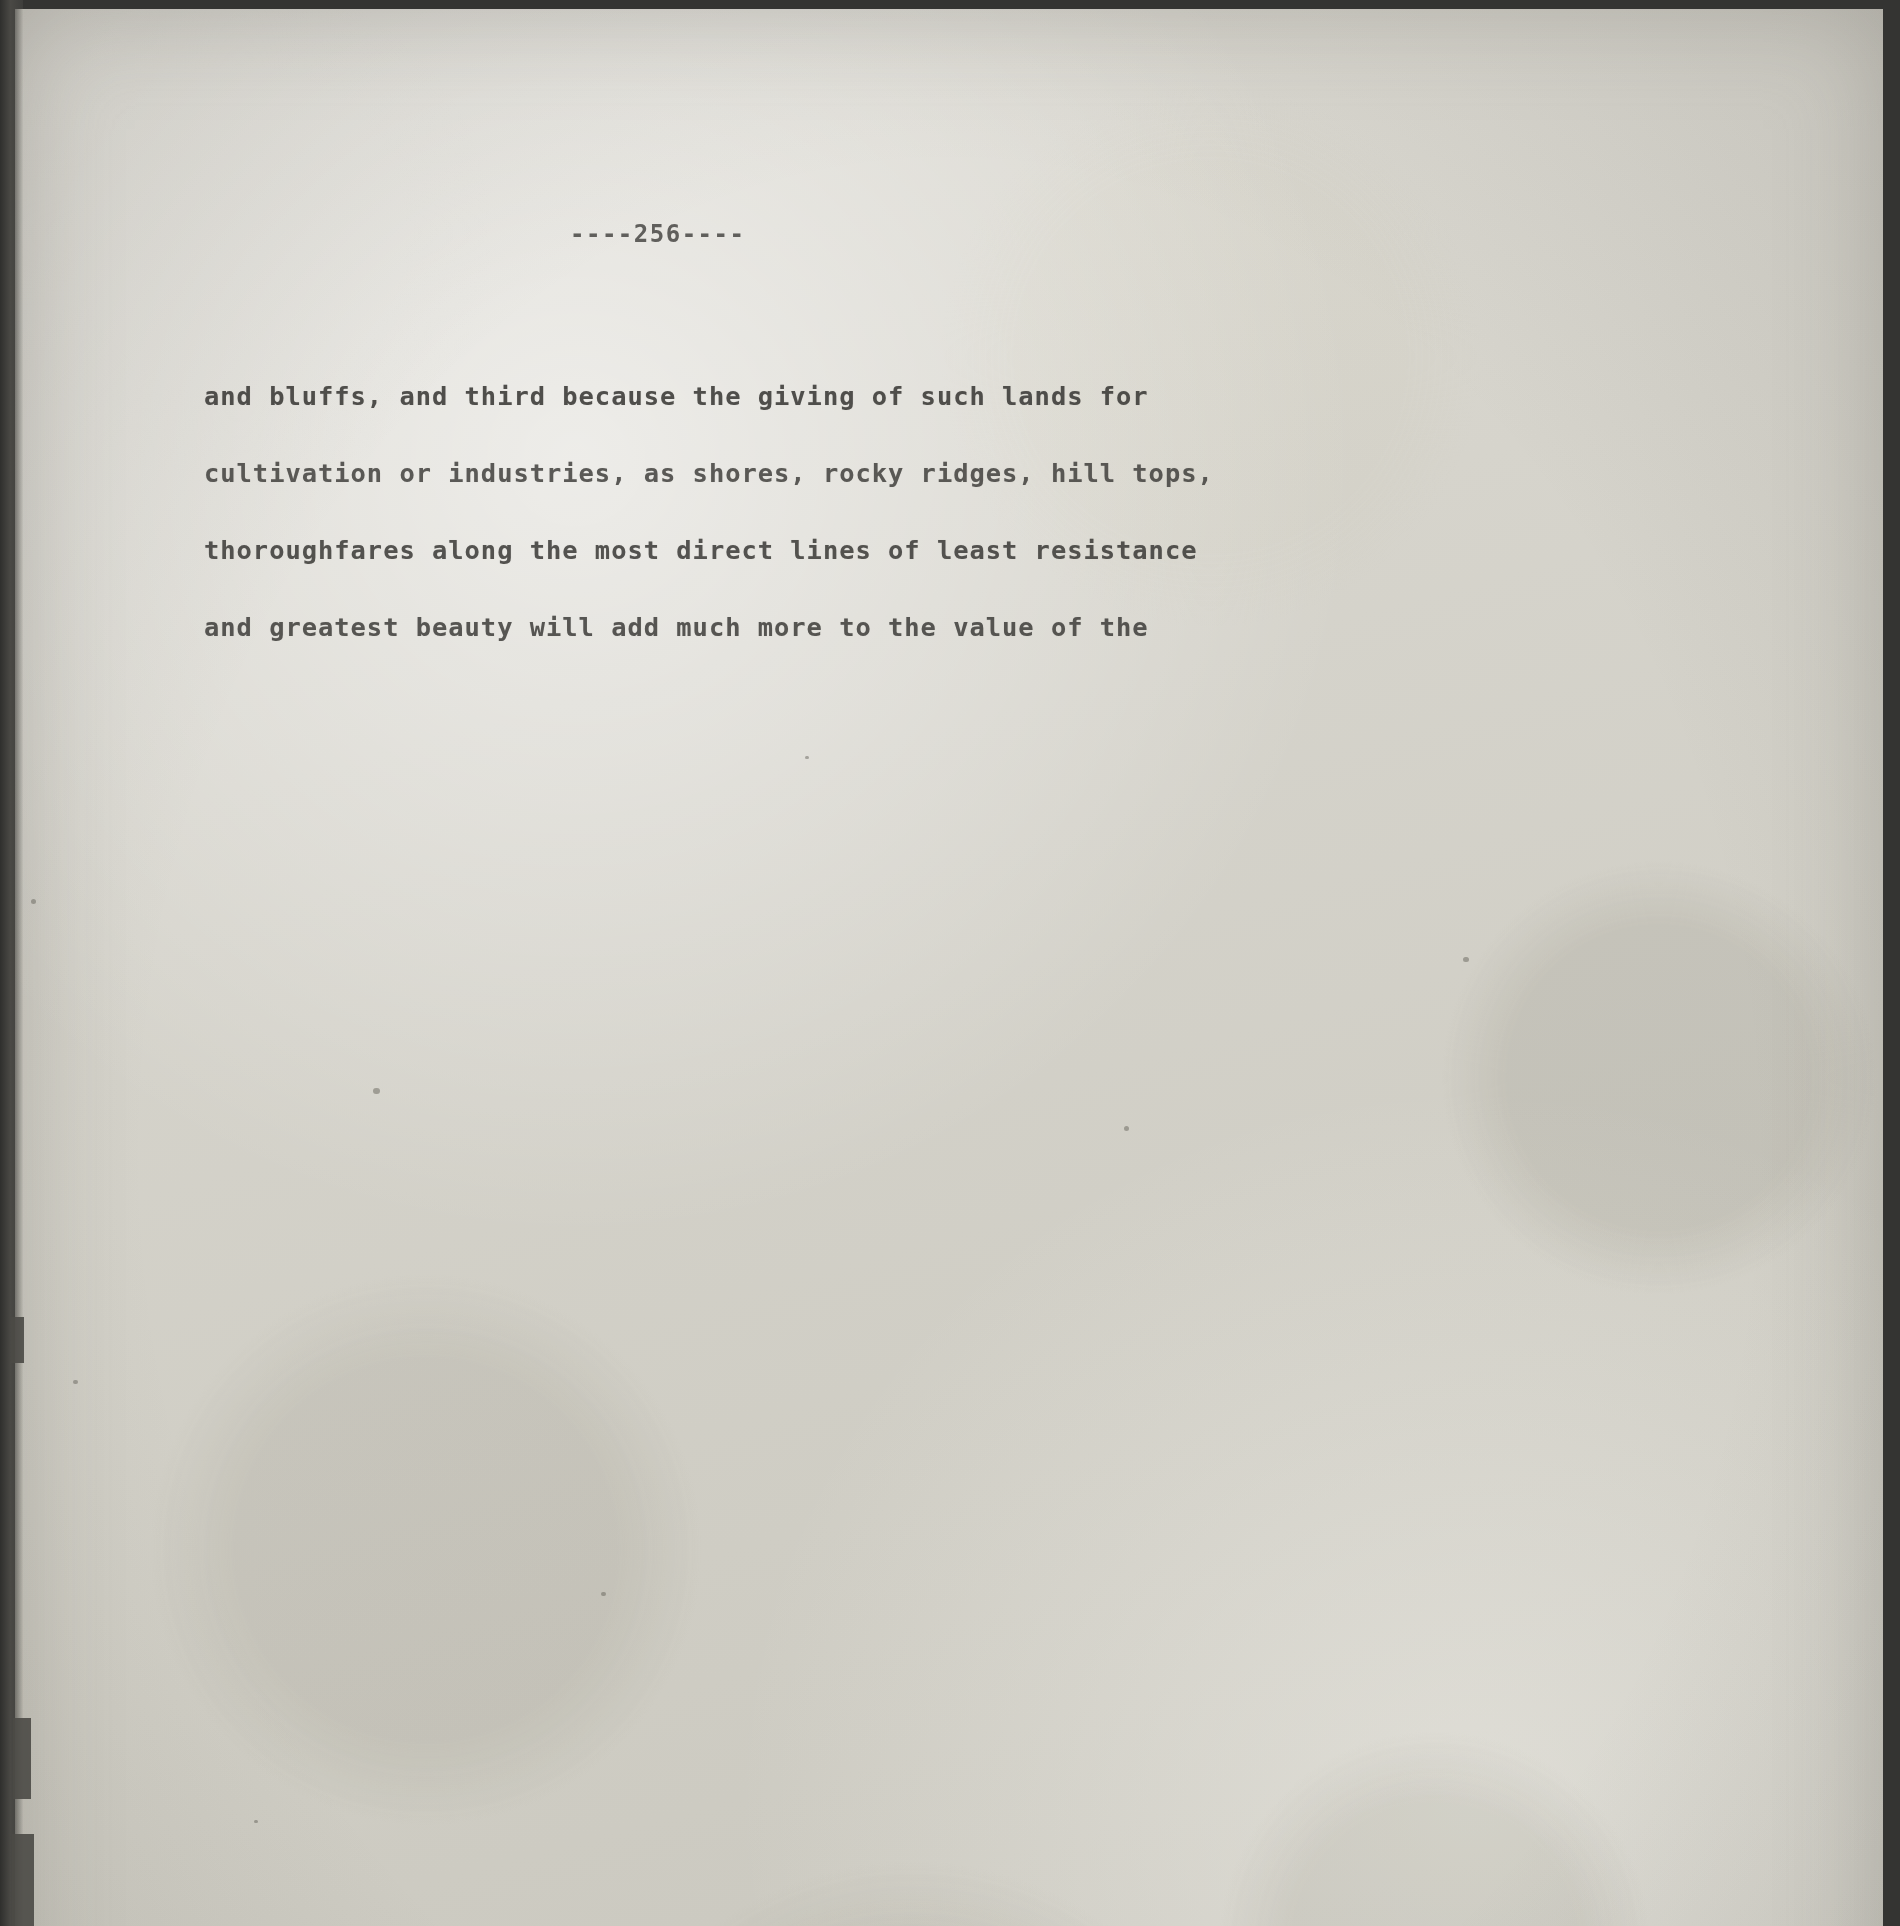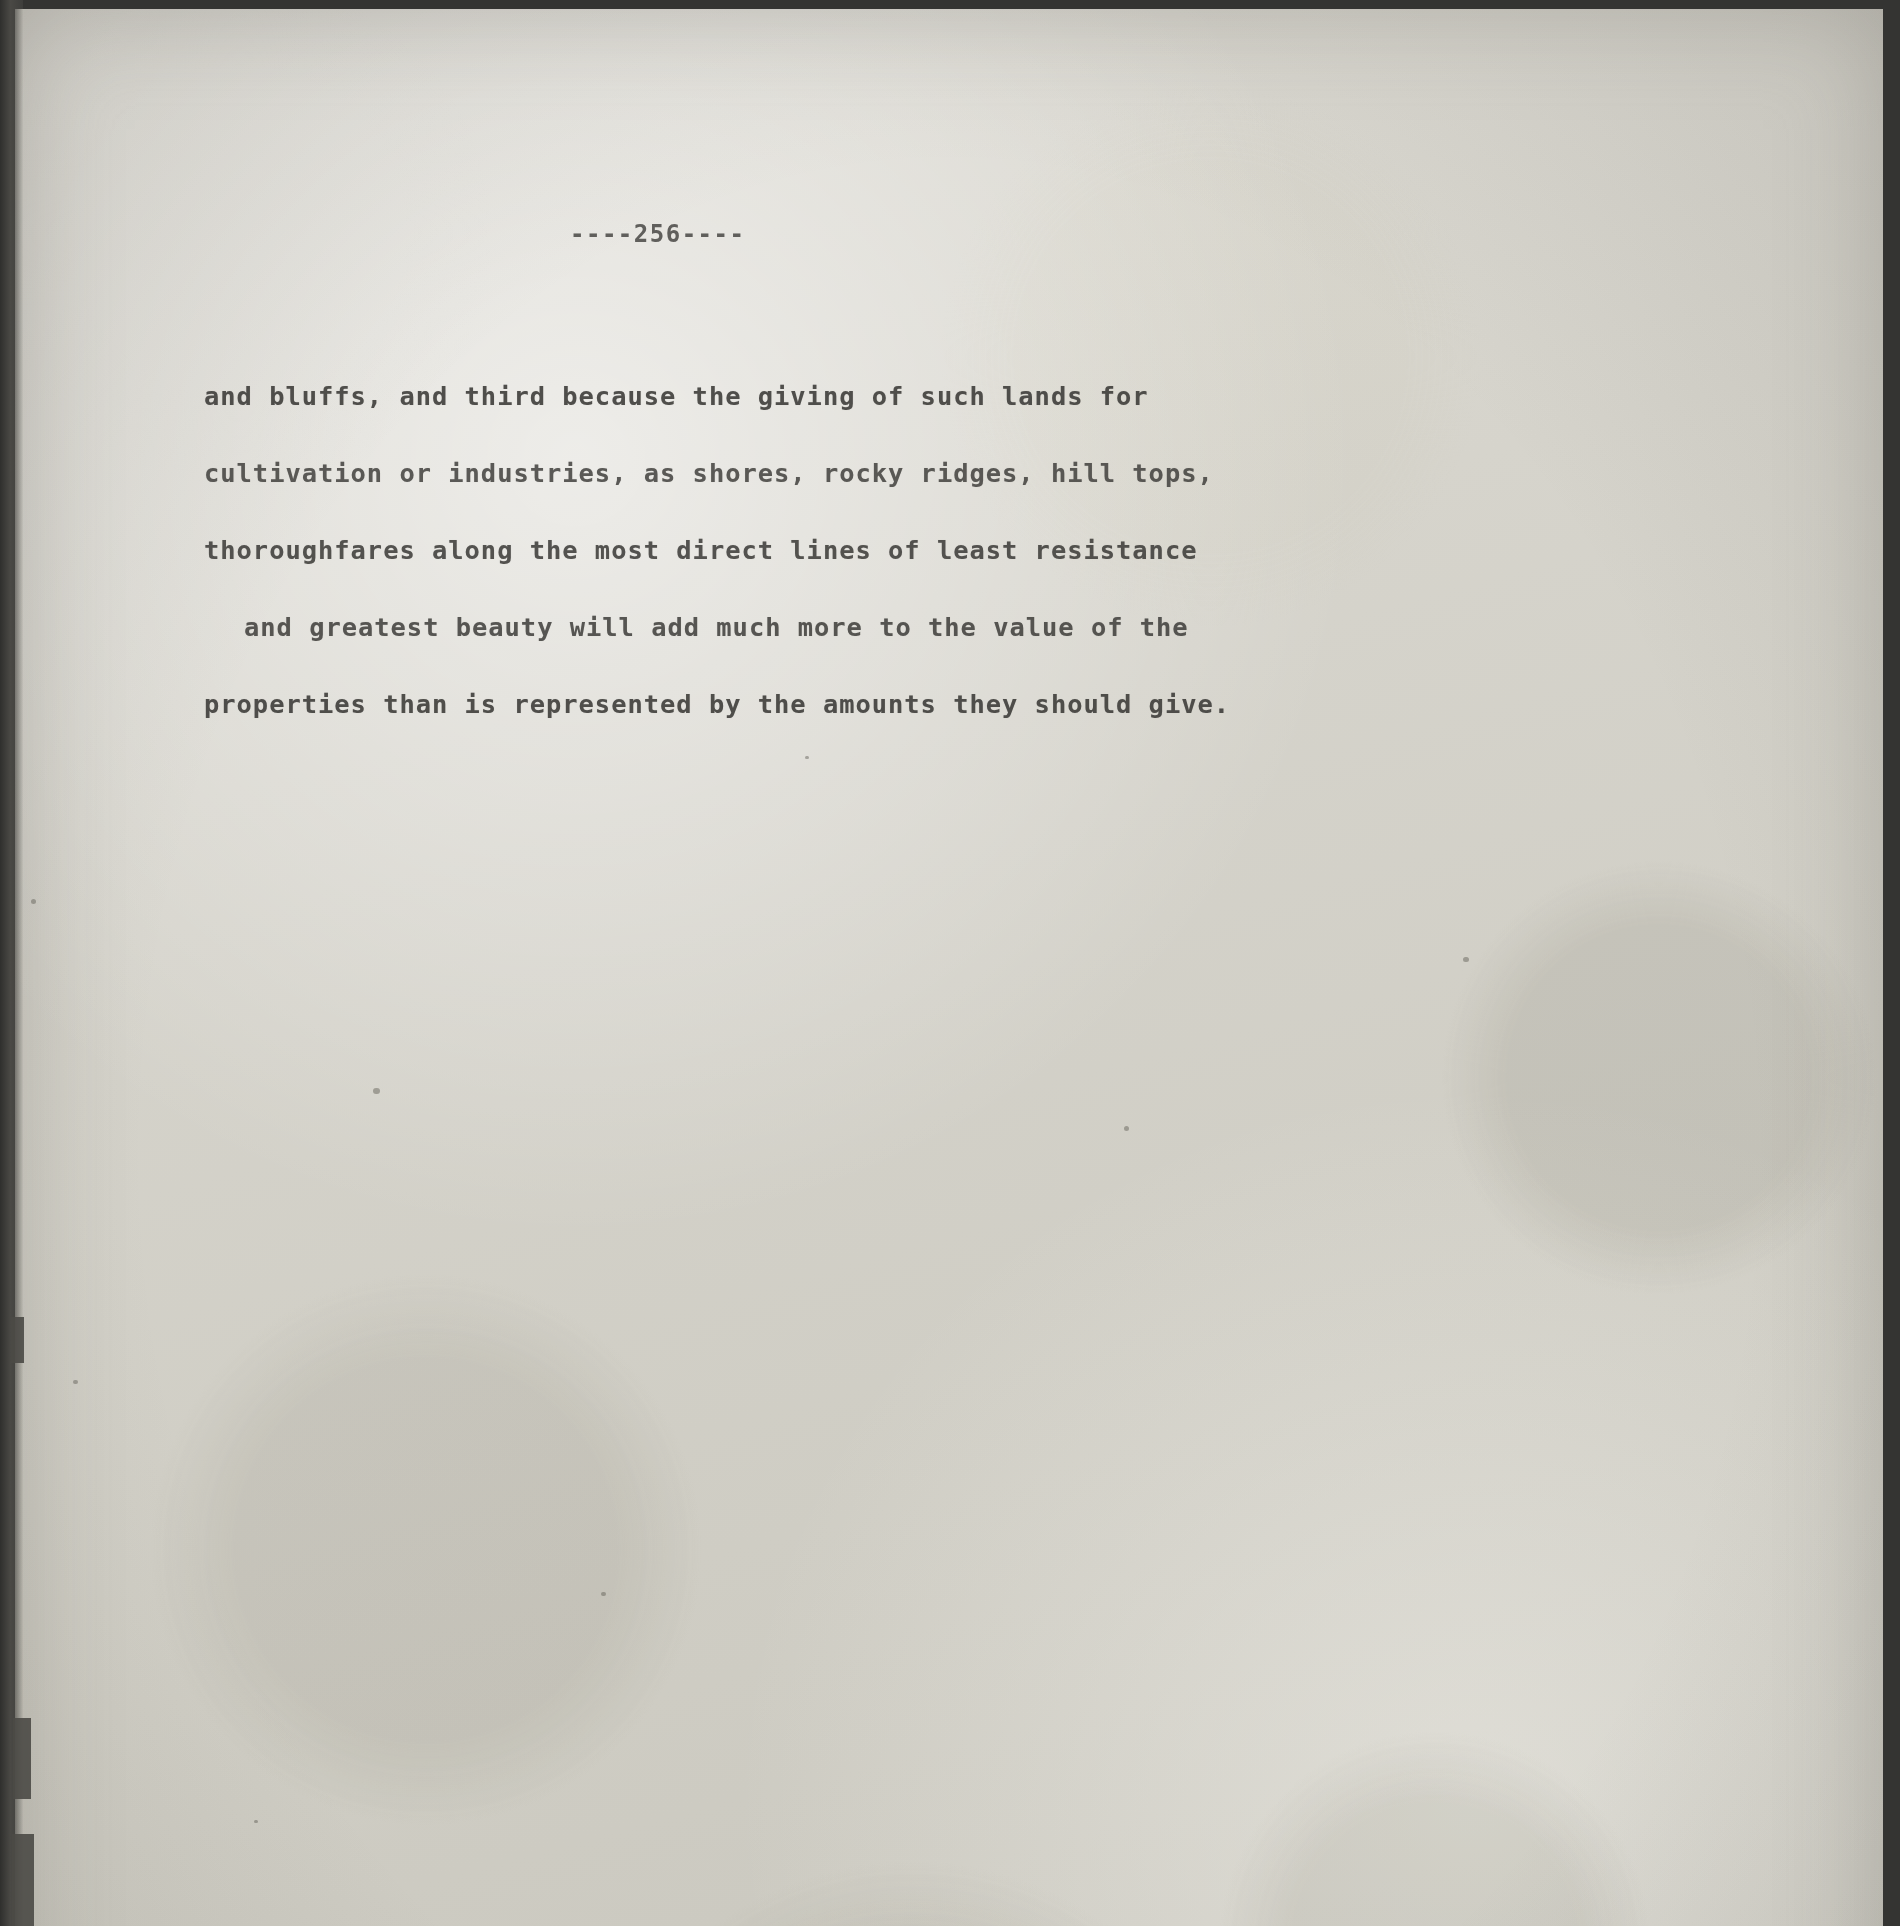--- a/index.html
+++ b/index.html
@@ -92,21 +92,21 @@
     line-height: 77px;
     letter-spacing: 1px;
     color: #3f3e3b;
     font-weight: 700;
     white-space: pre;
     opacity: 0.9;
     text-shadow: 0 0 0.8px rgba(60,58,54,0.25);
   }
   .line:nth-child(2) { opacity: 0.84; }
   .line:nth-child(3) { opacity: 0.88; }
-  .line:nth-child(4) { opacity: 0.86; margin-left: 40px; }
+  .line:nth-child(4) { opacity: 0.86; }
   .line:nth-child(5) { opacity: 0.9; }
   
   .speck {
     position: absolute;
     background: rgba(90,88,80,0.45);
     border-radius: 50%;
     pointer-events: none;
   }
 </style>
 </head>
@@ -138,17 +138,16 @@
 
   <div class="edge-tear" style="left:10.8px; top:1317px; width:13px; height:46px;"></div>
 
   <div class="page-number">----256----</div>
 
   <div class="body-lines">
     <div class="line">and bluffs, and third because the giving of such lands for</div>
     <div class="line">cultivation or industries, as shores, rocky ridges, hill tops,</div>
     <div class="line">thoroughfares along the most direct lines of least resistance</div>
     <div class="line">and greatest beauty will add much more to the value of the</div>
-    <div class="line">properties than is represented by the amounts they should give.</div>
   </div>
 
 </div>
 
 
 </body></html>

